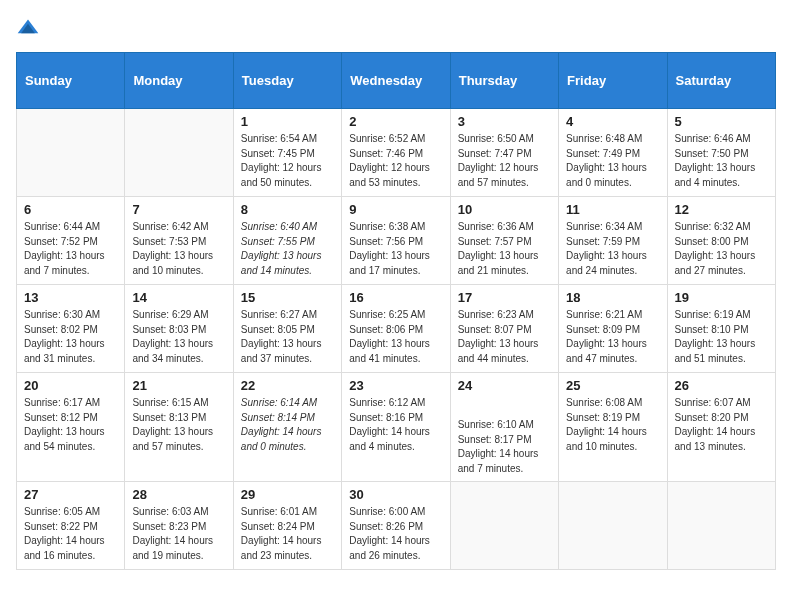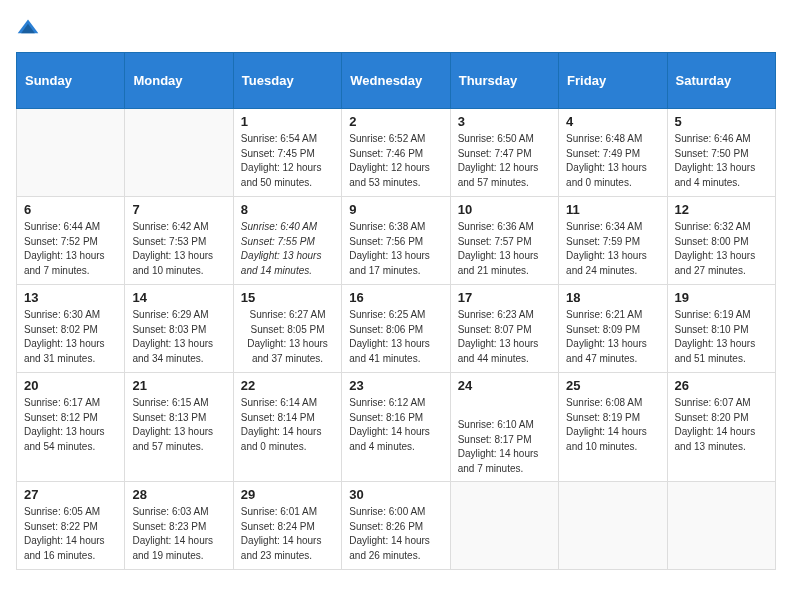--- a/index.html
+++ b/index.html
@@ -204,21 +204,21 @@
 Daylight: 13 hours and 31 minutes.</div>
         </td>
         <td>
           <div class="day-number">14</div>
           <div class="day-info" style="white-space: pre-line;">Sunrise: 6:29 AM
 Sunset: 8:03 PM
 Daylight: 13 hours and 34 minutes.</div>
         </td>
         <td>
           <div class="day-number">15</div>
-          <div class="day-info" style="white-space: pre-line; text-align: center;">Sunrise: 6:27 AM
+          <div class="day-info" style="white-space: pre-line;">Sunrise: 6:27 AM
 Sunset: 8:05 PM
 Daylight: 13 hours and 37 minutes.</div>
         </td>
         <td>
           <div class="day-number">16</div>
           <div class="day-info" style="white-space: pre-line;">Sunrise: 6:25 AM
 Sunset: 8:06 PM
 Daylight: 13 hours and 41 minutes.</div>
         </td>
         <td>
@@ -248,21 +248,21 @@
 Daylight: 13 hours and 54 minutes.</div>
         </td>
         <td>
           <div class="day-number">21</div>
           <div class="day-info" style="white-space: pre-line;">Sunrise: 6:15 AM
 Sunset: 8:13 PM
 Daylight: 13 hours and 57 minutes.</div>
         </td>
         <td>
           <div class="day-number">22</div>
-          <div class="day-info" style="white-space: pre-line;">Sunrise: 6:14 AM
+          <div class="day-info" style="white-space: pre-line; font-style: italic;">Sunrise: 6:14 AM
 Sunset: 8:14 PM
 Daylight: 14 hours and 0 minutes.</div>
         </td>
         <td>
           <div class="day-number">23</div>
           <div class="day-info" style="white-space: pre-line;">Sunrise: 6:12 AM
 Sunset: 8:16 PM
 Daylight: 14 hours and 4 minutes.</div>
         </td>
         <td>

